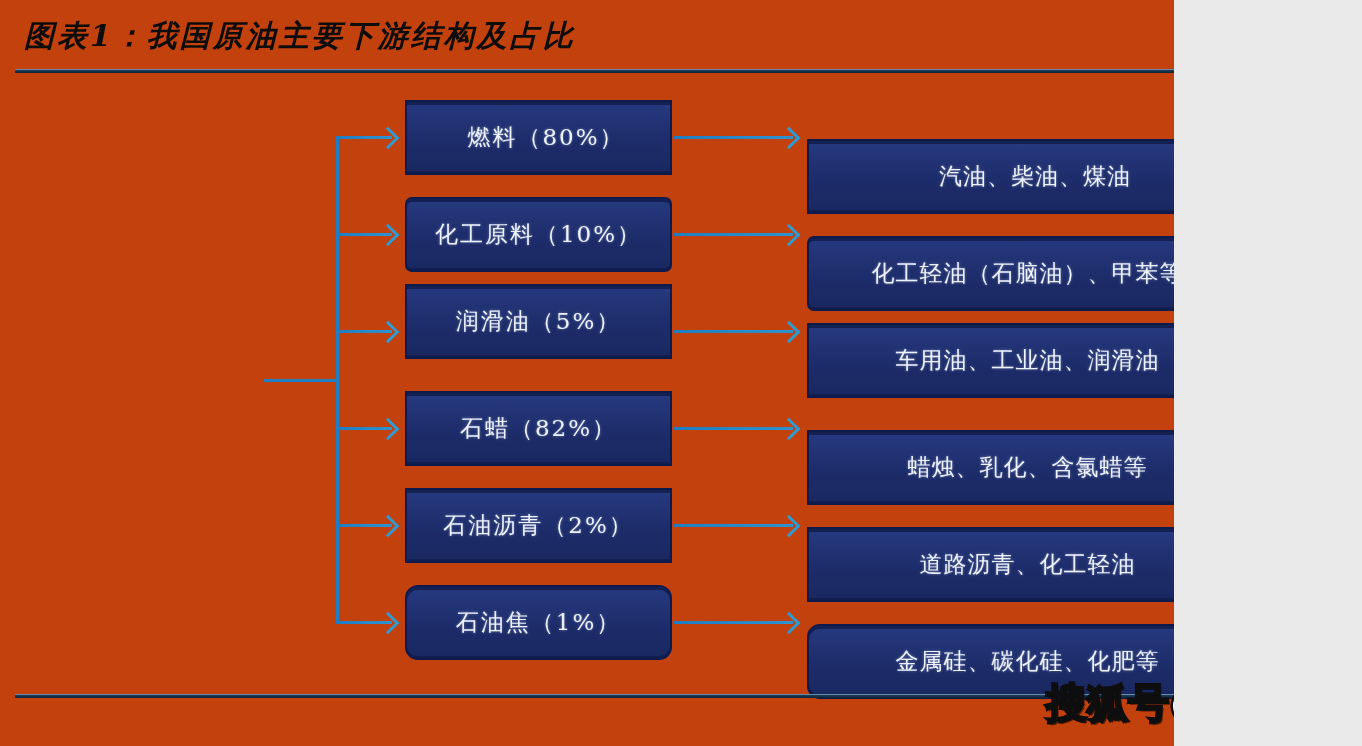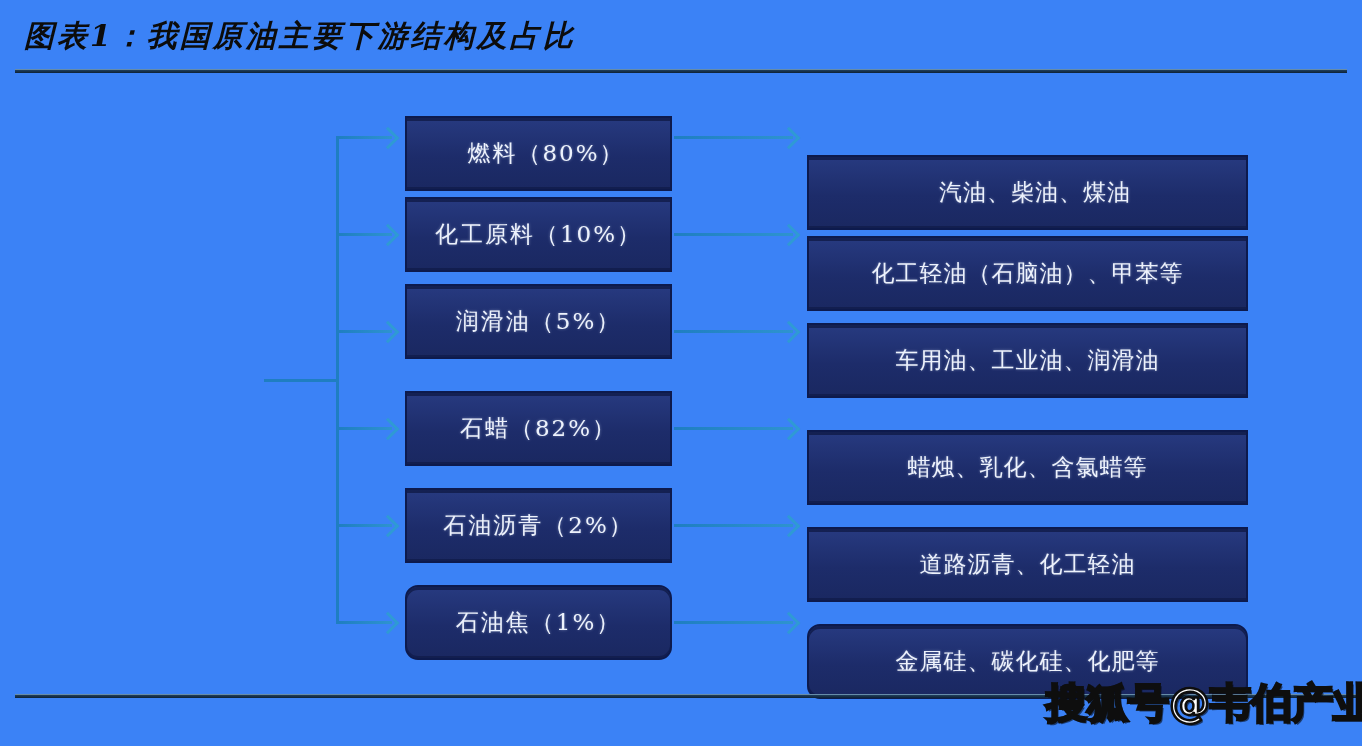--- a/index.html
+++ b/index.html
@@ -1,20 +1,20 @@
 <!DOCTYPE html>
 <html><head>
 <meta charset="utf-8">
 <style>
   html, body { margin: 0; padding: 0; background: #eaeaea; }
   .stage {
     position: relative;
-    width: 1362px;
+    width: 1174px;
     height: 746px;
-    background: #3b82f6;
+    background: #c2410c;
     overflow: hidden;
     font-family: "DejaVu Serif", "Liberation Serif", serif;
   }
   
   .title {
     position: absolute;
     left: 24px;
     top: 16px;
     font-size: 30px;
     font-weight: bold;
@@ -73,22 +73,22 @@
     top: -6px;
     width: 13px;
     height: 13px;
     border-top: 3px solid #2f9ad4;
     border-right: 3px solid #2f9ad4;
     transform: rotate(45deg);
   }
   .arrow.branch { left: 338px; width: 54px; }
   .arrow.mid    { left: 674px; width: 119px; }
   
-  .r0 .node, .n0 { top: 116px; padding-left: 15px; } .l0 { top: 136px; }
-  .r1 .node, .n1 { top: 197px; } .l1 { top: 233px; }
+  .r0 .node, .n0 { top: 100px; padding-left: 15px; } .l0 { top: 136px; }
+  .r1 .node, .n1 { top: 197px; border-radius: 7px; } .l1 { top: 233px; }
   .r2 .node, .n2 { top: 284px; } .l2 { top: 330px; }
   .r3 .node, .n3 { top: 391px; } .l3 { top: 427px; }
   .r4 .node, .n4 { top: 488px; } .l4 { top: 524px; }
   .r5 .node, .n5 { top: 585px; border-radius: 13px; } .l5 { top: 621px; }
   
   .source {
     position: absolute;
     left: 24px;
     top: 706px;
     font-size: 21px;

